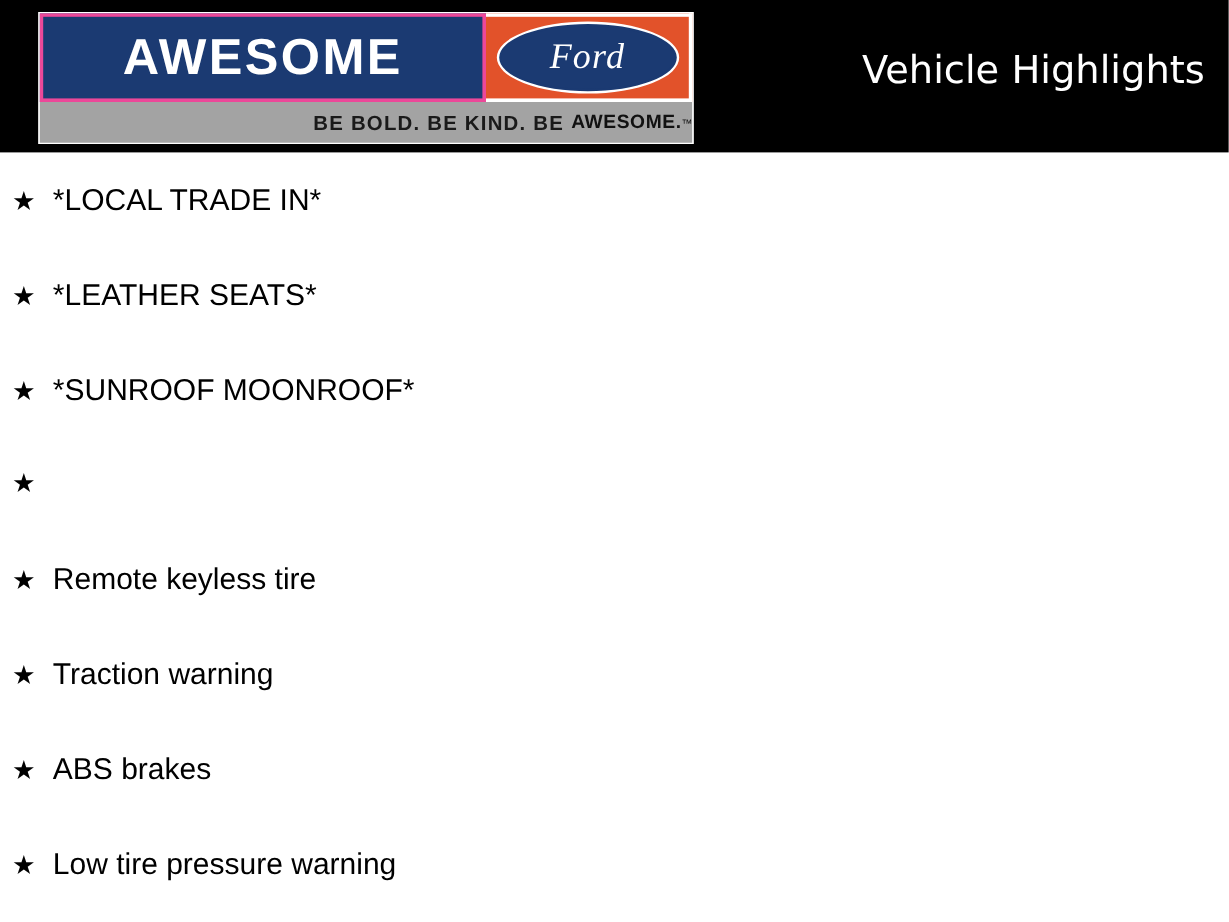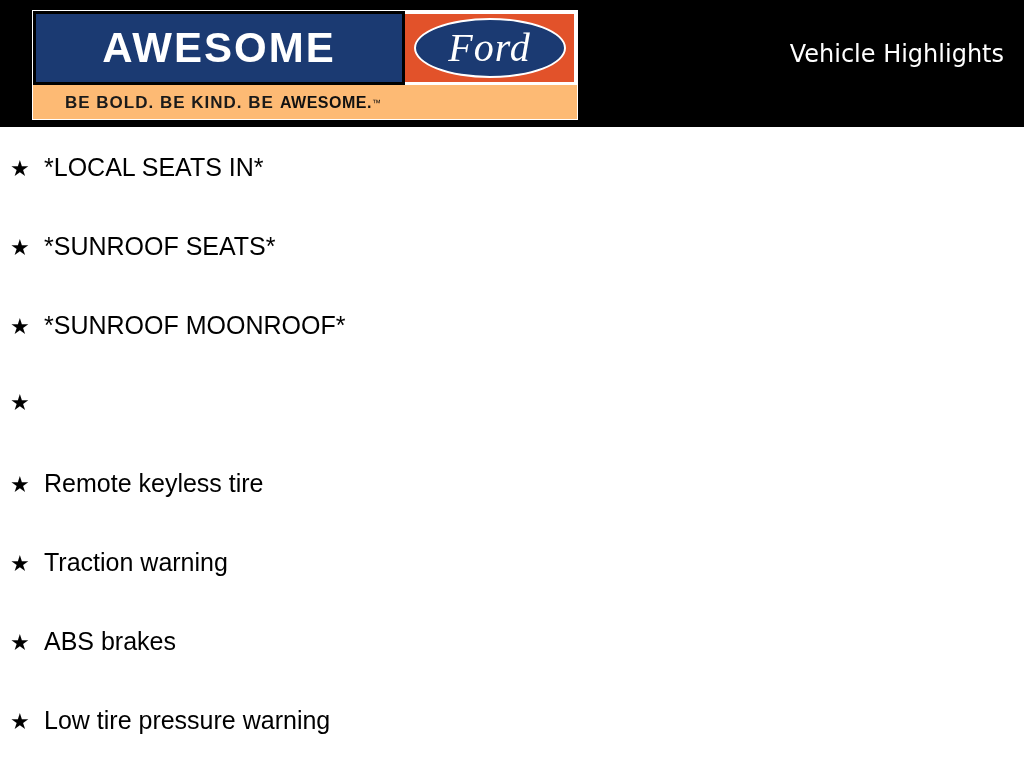--- a/index.html
+++ b/index.html
@@ -45,21 +45,21 @@
     height: 74px;
     width: 100%;
     display: flex;
   }
   .logo-awesome {
     flex: 0 0 372px;
     background: #1b3a72;
     display: flex;
     align-items: center;
     justify-content: center;
-    border: 3px solid #000000;
+    border: 3px solid #ec4899;
     box-sizing: border-box;
   }
   .logo-awesome span {
     color: #ffffff;
     font-family: "Liberation Sans", sans-serif;
     font-weight: bold;
     font-size: 42px;
     letter-spacing: 2px;
     line-height: 1;
   }
@@ -81,32 +81,31 @@
     border: 2px solid #ffffff;
     display: flex;
     align-items: center;
     justify-content: center;
     box-shadow: inset 0 0 0 2px #1b3a72;
   }
   .ford-oval span {
     color: #ffffff;
     font-family: "Liberation Serif", serif;
     font-style: italic;
-    font-size: 40px;
+    font-size: 30px;
     letter-spacing: 1px;
     line-height: 1;
   }
   .logo-tagline {
     height: 36px;
     width: 100%;
-    background: #fdba74;
-    display: flex;
-    align-items: center;
-    justify-content: flex-start;
-    padding-left: 32px;
+    background: #a3a3a3;
+    display: flex;
+    align-items: center;
+    justify-content: flex-end;
   }
   .logo-tagline .tag-small {
     font-family: "Liberation Sans", sans-serif;
     font-weight: bold;
     font-size: 17px;
     color: #1a1a1a;
     letter-spacing: 1px;
   }
   .logo-tagline .tag-big {
     font-family: "Liberation Sans", sans-serif;
@@ -121,21 +120,21 @@
     vertical-align: super;
     color: #111111;
   }
 
   .header-title {
     position: absolute;
     right: 20px;
     top: 42px;
     color: #ffffff;
     font-family: "DejaVu Sans", sans-serif;
-    font-size: 24px;
+    font-size: 32px;
     line-height: 1;
     white-space: nowrap;
   }
 
   
   .highlights {
     position: absolute;
     left: 0;
     top: 127px;
     width: 1024px;
@@ -189,26 +188,26 @@
       </div>
     </div>
 
     <div class="header-title">Vehicle Highlights</div>
   </div>
 
   <div class="highlights">
 
     <div class="hl-item">
       <span class="hl-star">★</span>
-      <span class="hl-text">*LOCAL SEATS IN*</span>
-    </div>
-
-    <div class="hl-item">
-      <span class="hl-star">★</span>
-      <span class="hl-text">*SUNROOF SEATS*</span>
+      <span class="hl-text">*LOCAL TRADE IN*</span>
+    </div>
+
+    <div class="hl-item">
+      <span class="hl-star">★</span>
+      <span class="hl-text">*LEATHER SEATS*</span>
     </div>
 
     <div class="hl-item">
       <span class="hl-star">★</span>
       <span class="hl-text">*SUNROOF MOONROOF*</span>
     </div>
 
     <div class="hl-item">
       <span class="hl-star">★</span>
     </div>

